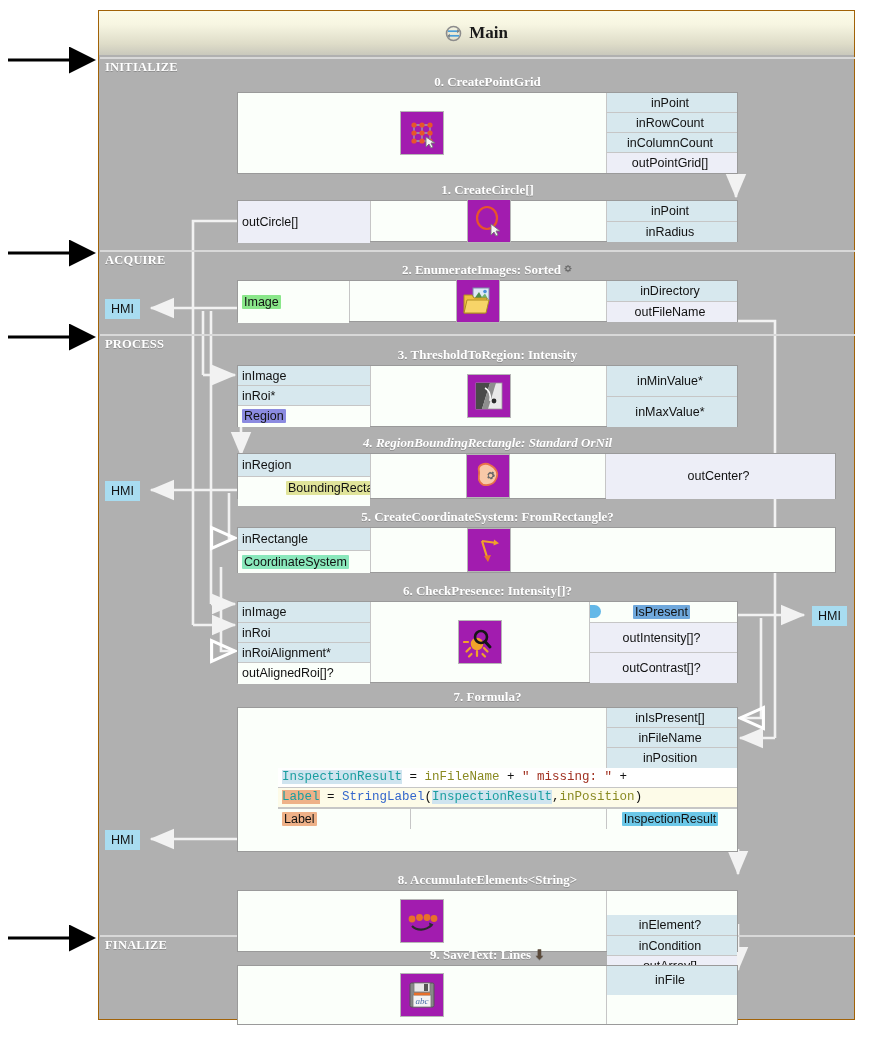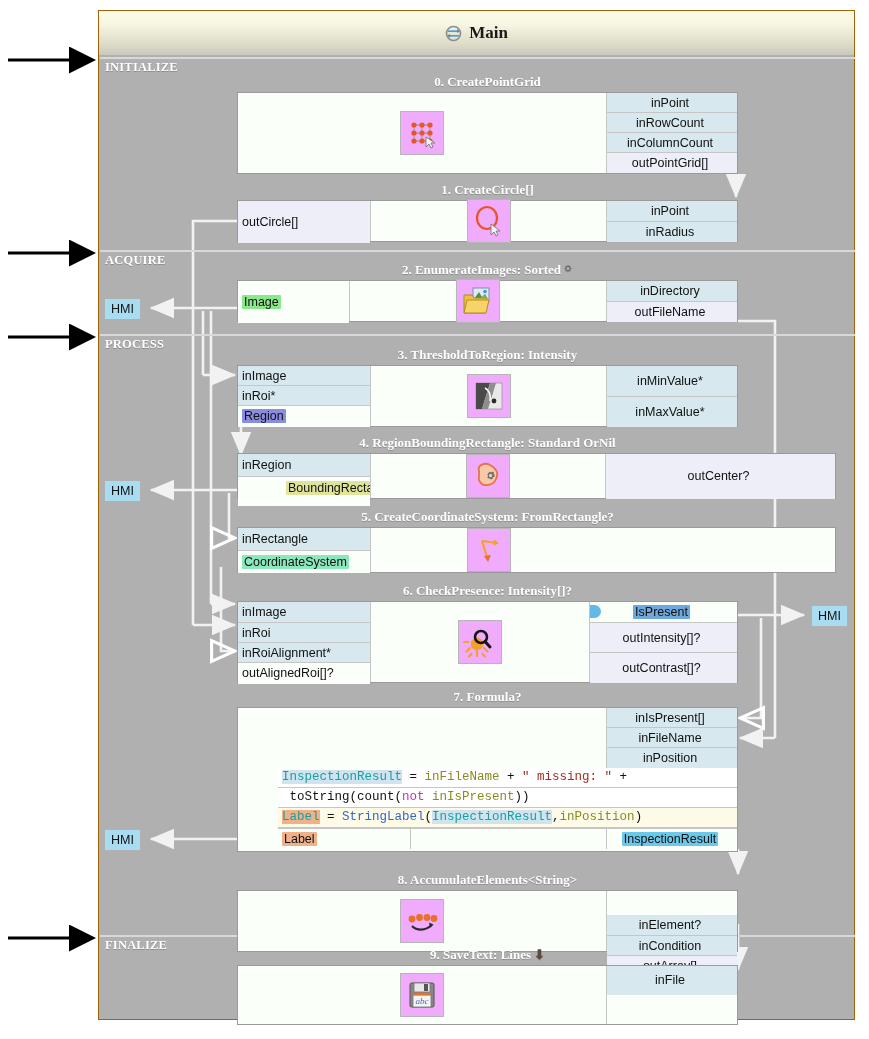--- a/index.html
+++ b/index.html
@@ -47,21 +47,21 @@
   .hl{padding:0 2px;border-radius:1px;}
   .hl-green{background:#8ae78a;}
   .hl-purple{background:#8b8be0;color:#111;}
   .hl-olive{background:#e0e49a;}
   .hl-mint{background:#8ae8bc;}
   .hl-blue{background:#6fa8dc;}
   .hl-peach{background:#eeb188;}
   .hl-cyan{background:#6cc8e8;}
 
   
-  .tile{width:42px;height:42px;border:1px solid #b6b6b6;background:#f0abfc;
+  .tile{width:42px;height:42px;border:1px solid #b6b6b6;background:#a21caf;
         display:flex;align-items:center;justify-content:center;overflow:hidden;}
 
   
   .arrc{position:absolute;width:12px;height:13px;background:#63b8e8;top:3px;}
   .arrc.l{left:-1px;border-radius:0 9px 9px 0;}
 
   
   .frow{font-family:"Liberation Mono",monospace;font-size:12.5px;line-height:19px;
         border-bottom:1px solid #c6c6c6;padding-left:4px;white-space:pre;color:#111;box-sizing:border-box;}
   .frow.a{background:#ffffff;}
@@ -296,21 +296,21 @@
         </span>
       </div>
       <div class="col right" style="width:130px;">
         <div class="port in rt" style="height:31px;line-height:31px;">inMinValue*</div>
         <div class="port in rt" style="height:30px;line-height:30px;">inMaxValue*</div>
       </div>
     </div>
   </div>
 
   <div class="op" style="left:138px;top:424px;width:599px;height:64px;">
-    <div class="hdr" style="width:501px;">4. RegionBoundingRectangle: Standard OrNil</div>
+    <div class="hdr" style="width:501px;font-style:italic;">4. RegionBoundingRectangle: Standard OrNil</div>
     <div class="body" style="height:46px;">
       <div class="col left" style="width:133px;">
         <div class="port in lt" style="height:23px;line-height:23px;">inRegion</div>
         <div class="port blank lt" style="height:29px;line-height:22px;padding-left:48px;">
           <span class="hl hl-olive">BoundingRectangle</span>
         </div>
       </div>
       <div class="col mid" style="flex:0 0 235px;">
         <span class="tile">
           <svg width="34" height="34" viewBox="0 0 34 34">
@@ -396,21 +396,20 @@
         <div class="col mid"></div>
         <div class="col right" style="width:130px;">
           <div class="port in rt">inIsPresent[]</div>
           <div class="port in rt">inFileName</div>
           <div class="port in rt">inPosition</div>
         </div>
       </div>
 
       <div id="formula-lines">
           <div class="frow a"><span class="f-varbg">InspectionResult</span><span class="f-op"> = </span><span class="f-port">inFileName</span><span class="f-op"> + </span><span class="f-str">" missing: "</span><span class="f-op"> +</span></div>
-          <div class="frow a"><span class="f-op"> toString(count(</span><span class="f-kw">not</span><span class="f-op"> </span><span class="f-port">inIsPresent</span><span class="f-op">))</span></div>
           <div class="frow b"><span class="f-varpeach">Label</span><span class="f-op"> = </span><span class="f-fn">StringLabel</span><span class="f-op">(</span><span class="f-varbg">InspectionResult</span><span class="f-op">,</span><span class="f-port">inPosition</span><span class="f-op">)</span></div>
         </div>
 
       <div style="display:flex;height:20px;border-top:1px solid #c6c6c6;">
         <div class="port blank lt" style="width:133px;border-right:1px solid #c6c6c6;border-bottom:none;">
           <span class="hl hl-peach">Label</span>
         </div>
         <div class="port blank" style="flex:1;border-right:1px solid #c6c6c6;border-bottom:none;"></div>
         <div class="port blank rt" style="width:130px;border-bottom:none;">
           <span class="hl hl-cyan">InspectionResult</span>

